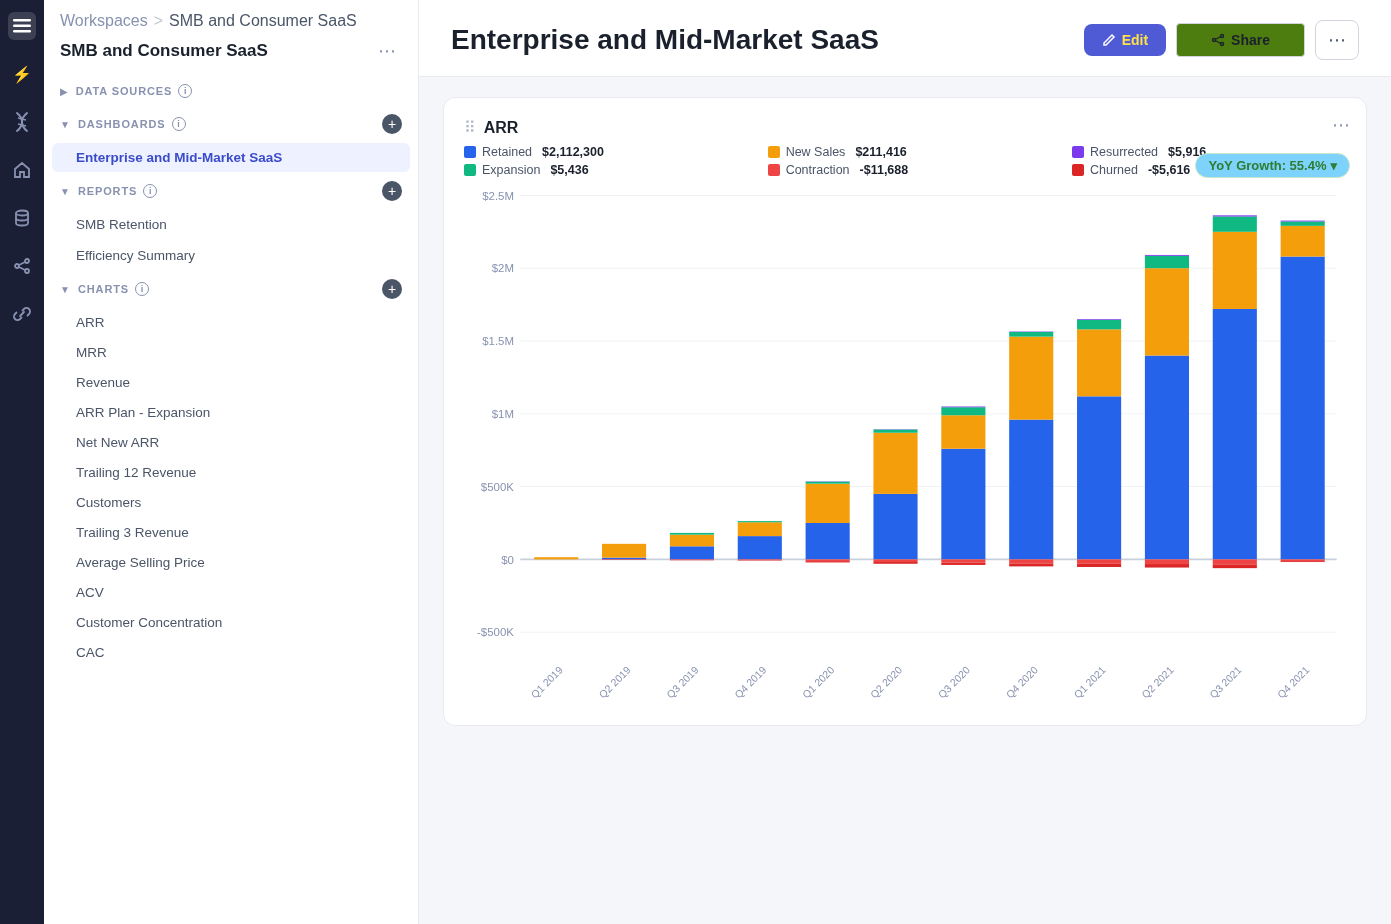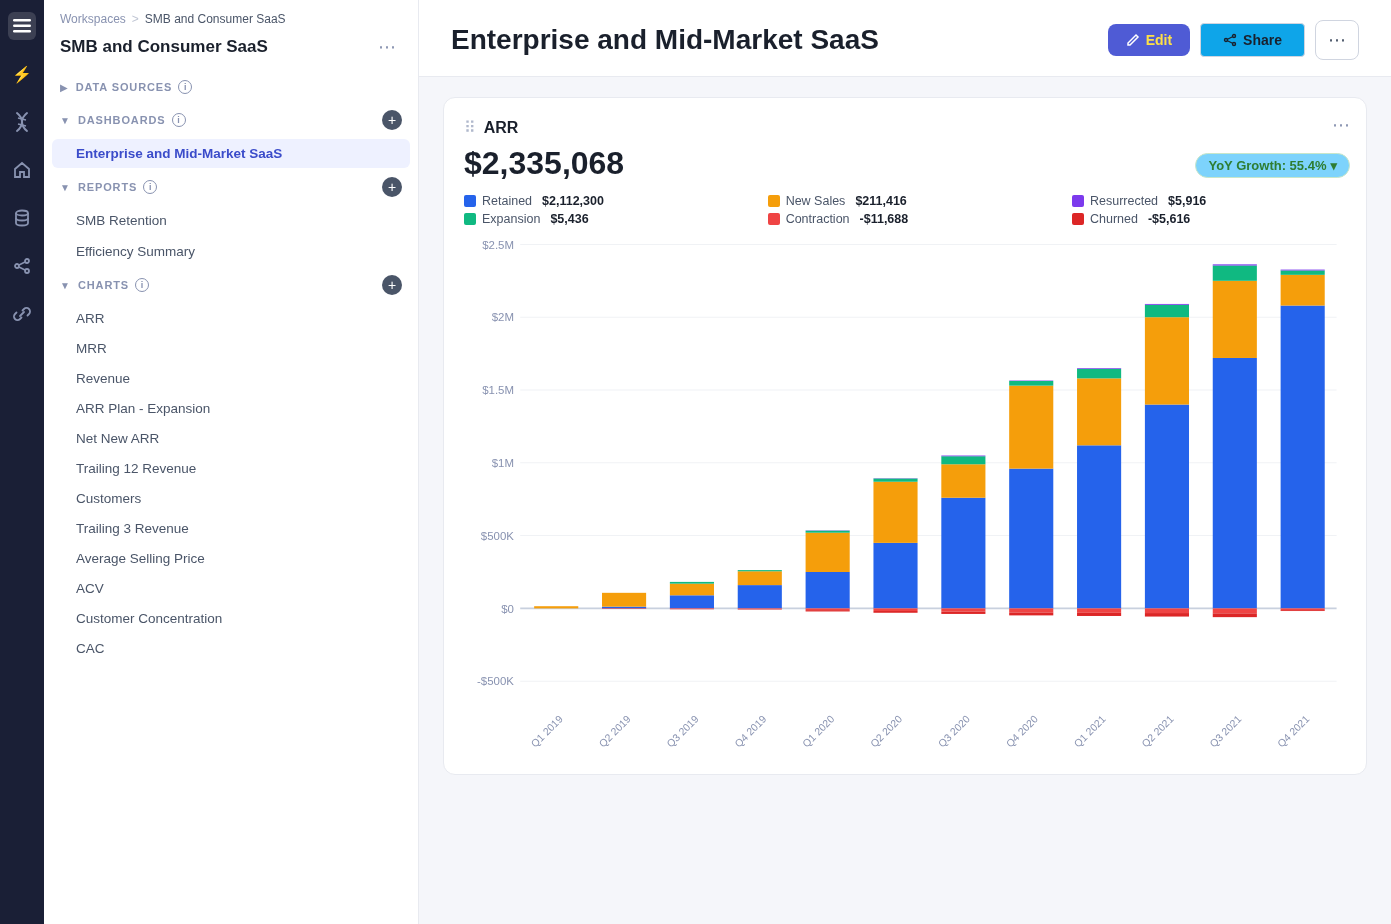--- a/index.html
+++ b/index.html
@@ -40,21 +40,21 @@
       display: flex;
       flex-direction: column;
       flex-shrink: 0;
       overflow-y: auto;
     }
     .breadcrumb {
       display: flex;
       align-items: flex-start;
       gap: 6px;
       padding: 12px 16px 4px;
-      font-size: 12px;
+      font-size: 16px;
       color: #8892b0;
     }
     .breadcrumb-sep { color: #c0c6d4; }
     .breadcrumb-current { color: #4a5568; }
     .workspace-header {
       display: flex;
       align-items: center;
       justify-content: space-between;
       padding: 4px 16px 12px;
     }
@@ -170,25 +170,25 @@
       border-radius: 8px;
       padding: 8px 18px;
       font-size: 14px;
       font-weight: 600;
       cursor: pointer;
       display: flex;
       align-items: center;
       gap: 6px;
     }
     .btn-share {
-      background: #0ea5e9;
+      background: #4d7c0f;
       color: #1a202c;
       border: 1.5px solid #d0d5e0;
       border-radius: 4px;
-      padding: 8px 22px;
+      padding: 8px 34px;
       font-size: 14px;
       font-weight: 600;
       cursor: pointer;
       display: flex;
       align-items: center;
       gap: 6px;
     }
     .btn-more {
       background: white;
       border: 1.5px solid #d0d5e0;
@@ -432,21 +432,20 @@
     </div>
   </div>
 
   <div class="content-area">
     <div class="chart-card">
       <div class="chart-card-header">
         <span class="drag-handle">⠿</span>
         <span class="chart-card-title">ARR</span>
       </div>
       <button class="card-menu-btn">⋯</button>
-      <div class="chart-value">$2,335,068</div>
       <div class="yoy-badge">
         <span>YoY Growth: 55.4%</span>
         <span>▾</span>
       </div>
 
       <div class="legend-grid" id="legend-grid">
           <div class="legend-item">
             <div class="legend-dot" style="background:#2563eb"></div>
             <span>Retained</span>
             <span class="legend-val">$2,112,300</span>

